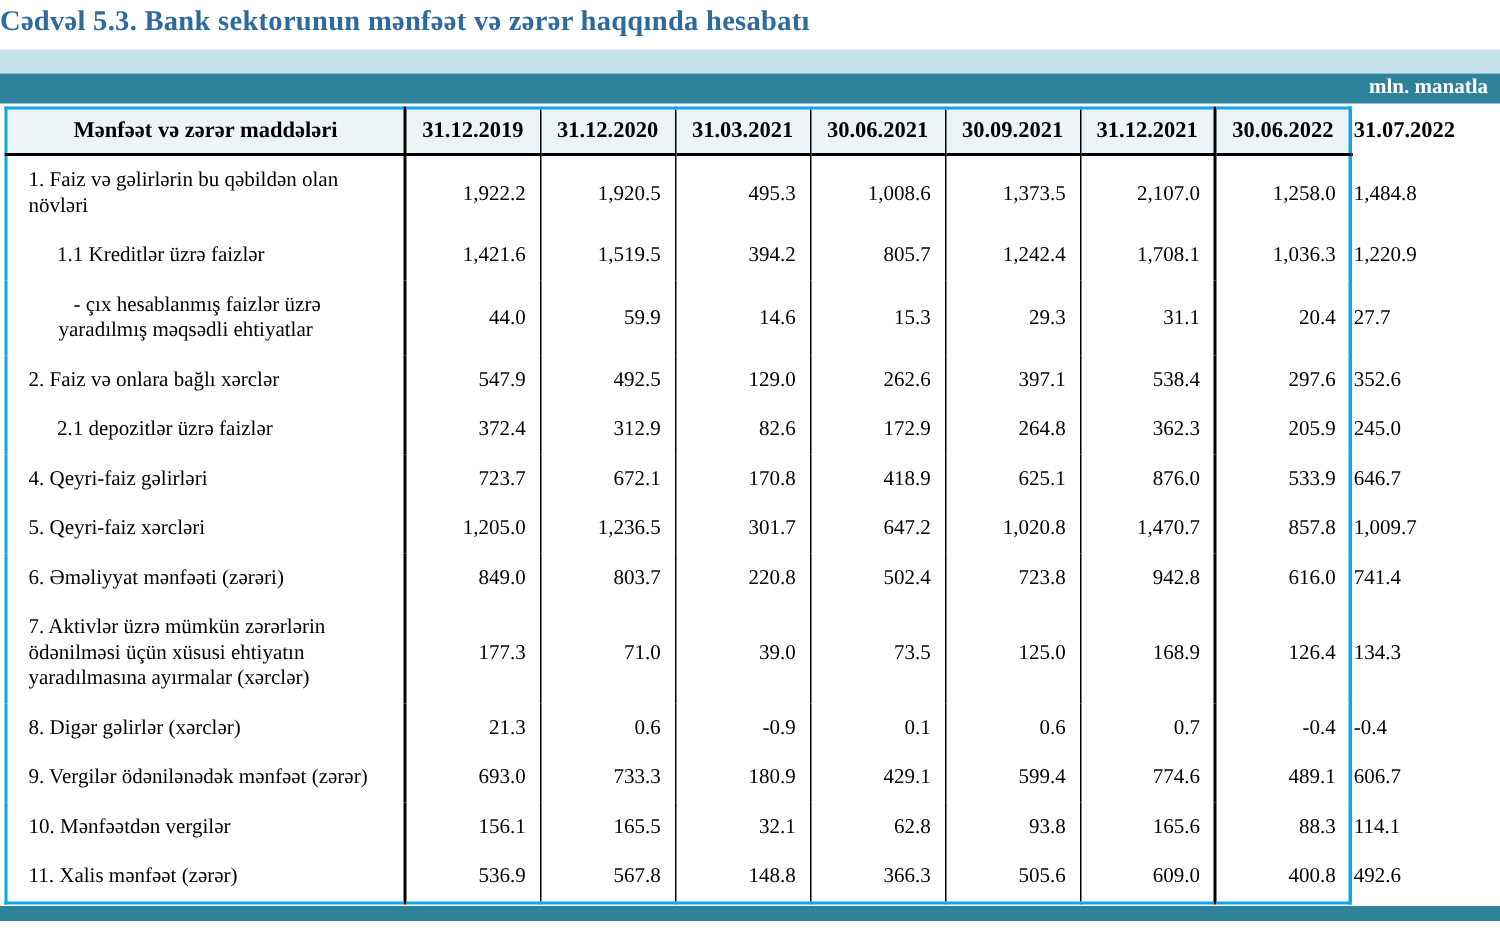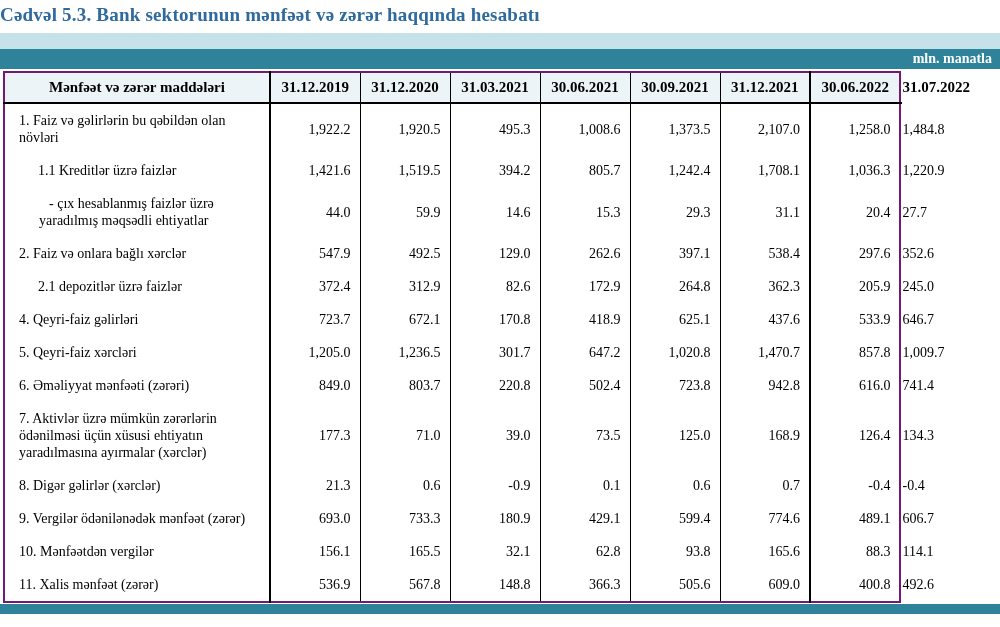--- a/index.html
+++ b/index.html
@@ -34,21 +34,21 @@
     text-align: right;
     line-height: 20px;
     padding-right: 8px;
   }
 
   table {
     margin: 2px 3px 0 3px;
     width: 851px;
     table-layout: fixed;
     border-collapse: collapse;
-    border: 2px solid #701a75;
+    border: 2px solid #0ea5e9;
   }
   col.c-label { width: 266px; }
   col.c-num   { width: 90px; }
   col.c-last  { width: auto; }
 
   thead th {
     background: var(--header-bg, #edf4f8);
     border-bottom: 2px solid #000;
     font-size: 15px;
     font-weight: bold;
@@ -171,21 +171,21 @@
           <td class="num-cell">205.9</td>
           <td class="num-cell">245.0</td>
         </tr>
         <tr>
           <td class="label-cell ind-0">4. Qeyri-faiz gəlirləri</td>
           <td class="num-cell">723.7</td>
           <td class="num-cell">672.1</td>
           <td class="num-cell">170.8</td>
           <td class="num-cell">418.9</td>
           <td class="num-cell">625.1</td>
-          <td class="num-cell">437.6</td>
+          <td class="num-cell">876.0</td>
           <td class="num-cell">533.9</td>
           <td class="num-cell">646.7</td>
         </tr>
         <tr>
           <td class="label-cell ind-0">5. Qeyri-faiz xərcləri</td>
           <td class="num-cell">1,205.0</td>
           <td class="num-cell">1,236.5</td>
           <td class="num-cell">301.7</td>
           <td class="num-cell">647.2</td>
           <td class="num-cell">1,020.8</td>

